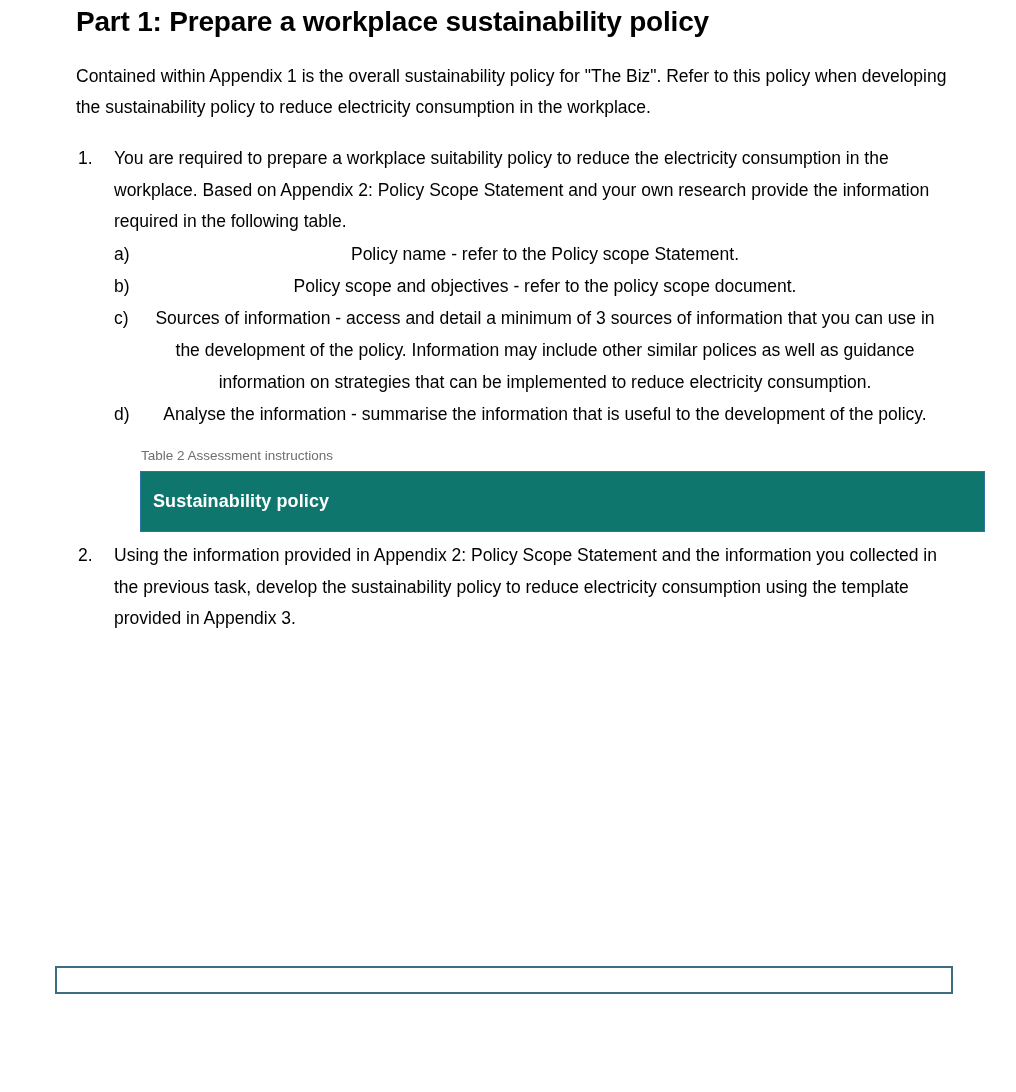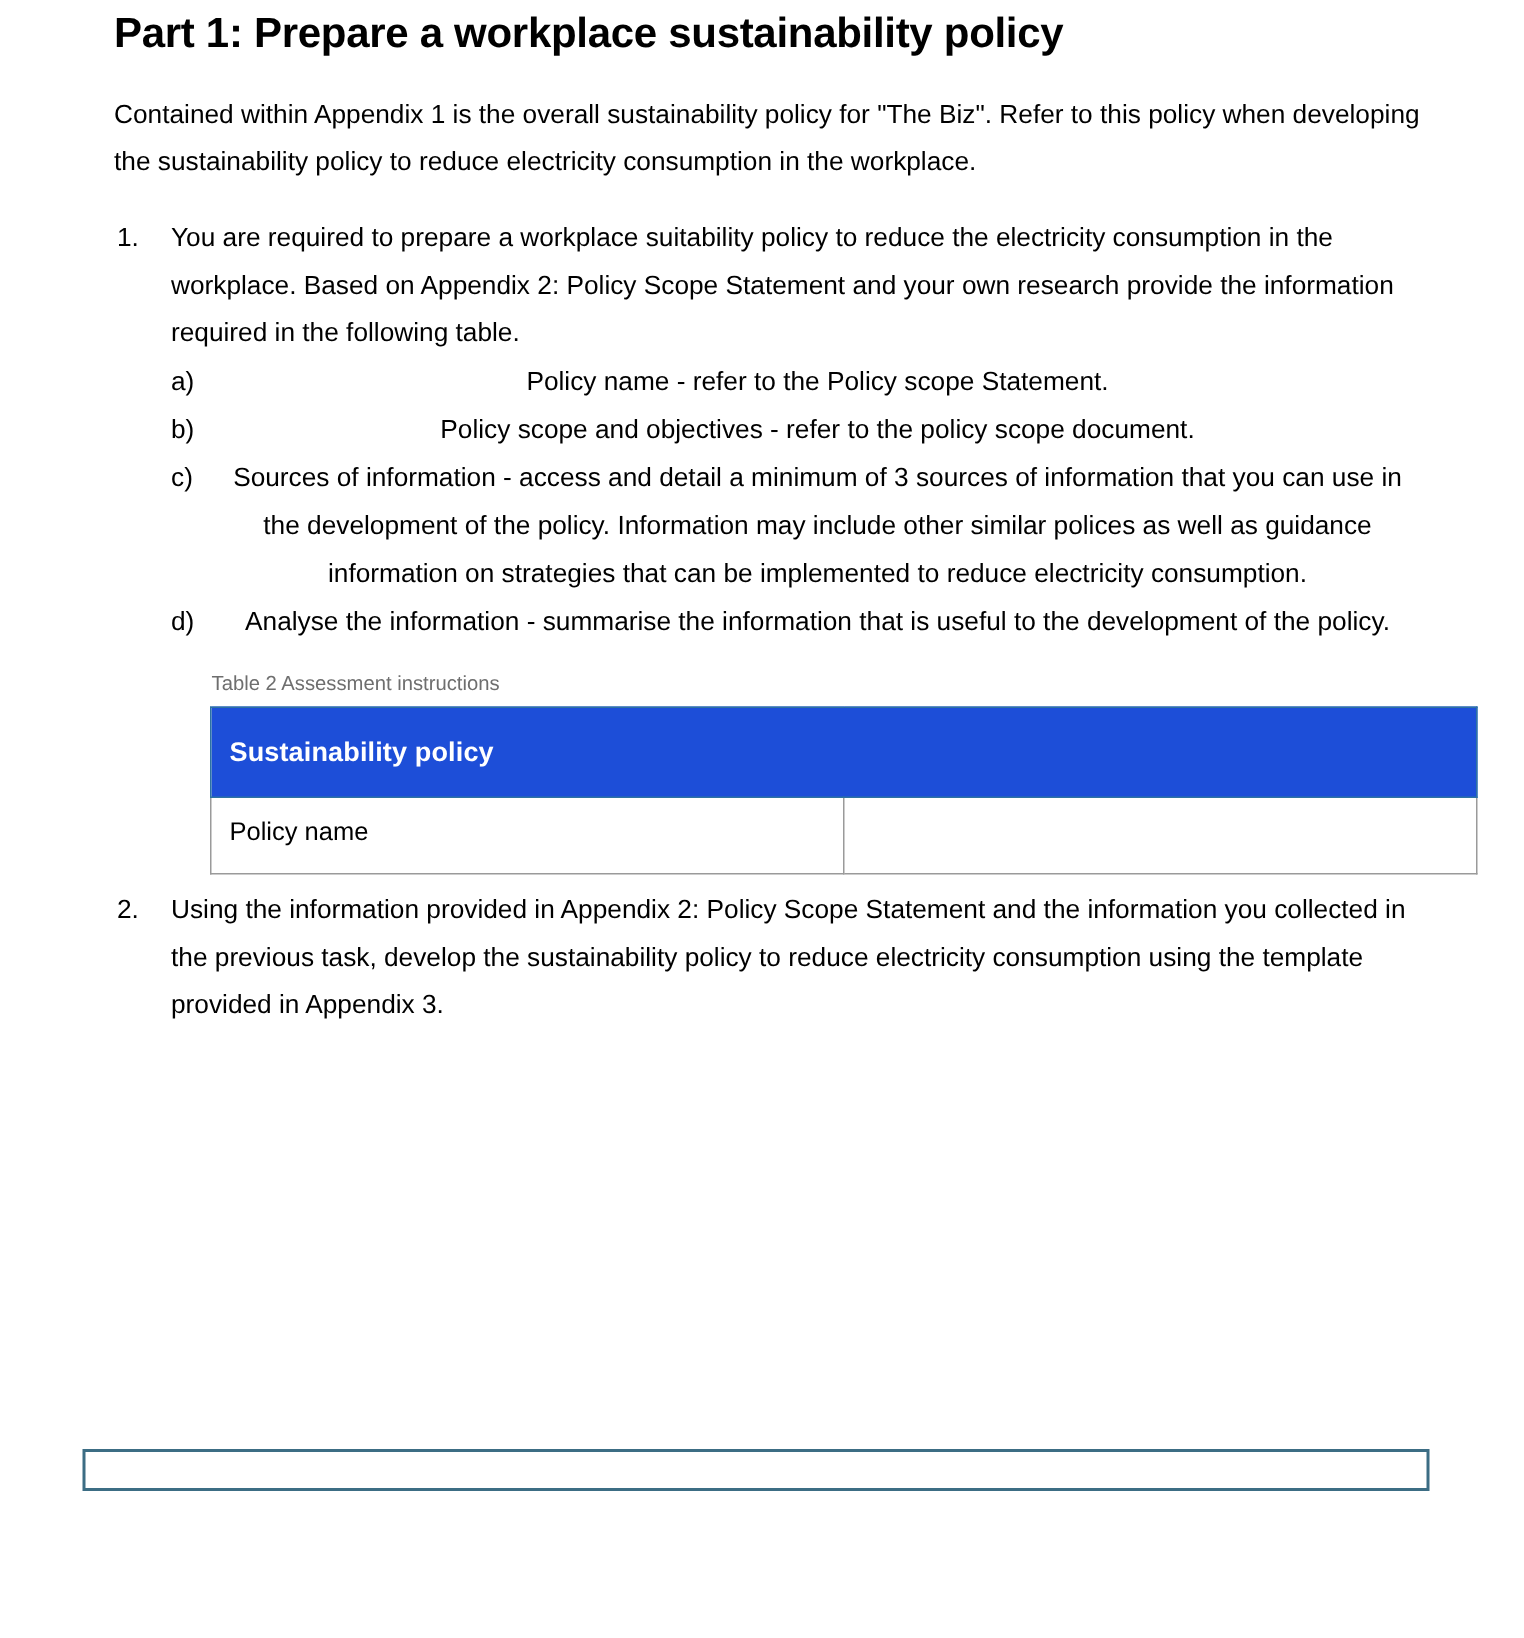--- a/index.html
+++ b/index.html
@@ -108,21 +108,21 @@
     margin: 0 0 6px 1px;
     font-family: "Liberation Sans", sans-serif;
   }
   table.policy-table {
     border-collapse: collapse;
     width: 845px;
     table-layout: fixed;
     background: #ffffff;
   }
   table.policy-table th.header-cell {
-    background: #1d4ed8;
+    background: #0f766e;
     color: #ffffff;
     font-size: 18px;
     font-weight: bold;
     text-align: left;
     padding: 14px 0 14px 12px;
     height: 20px;
     border: 1px solid #2d73a3;
     letter-spacing: 0.1px;
   }
   table.policy-table td {
@@ -188,24 +188,20 @@
         <div class="table-wrap">
           <div class="table-caption">Table 2 Assessment instructions</div>
 
           <table class="policy-table">
             <thead>
               <tr>
                 <th class="header-cell" colspan="2">Sustainability policy</th>
               </tr>
             </thead>
             <tbody>
-              <tr class="row-h1">
-                <td class="label-col">Policy name</td>
-                <td class="value-col"></td>
-              </tr>
             </tbody>
           </table>
         </div>
       </li>
 
       <li style="margin-top:8px;">
         <span class="marker">2.</span>
         <span class="li-text item2-text">Using the information provided in Appendix 2: Policy Scope Statement and the information you collected in the previous task, develop the sustainability policy to reduce electricity consumption using the template provided in Appendix 3.</span>
       </li>
 

